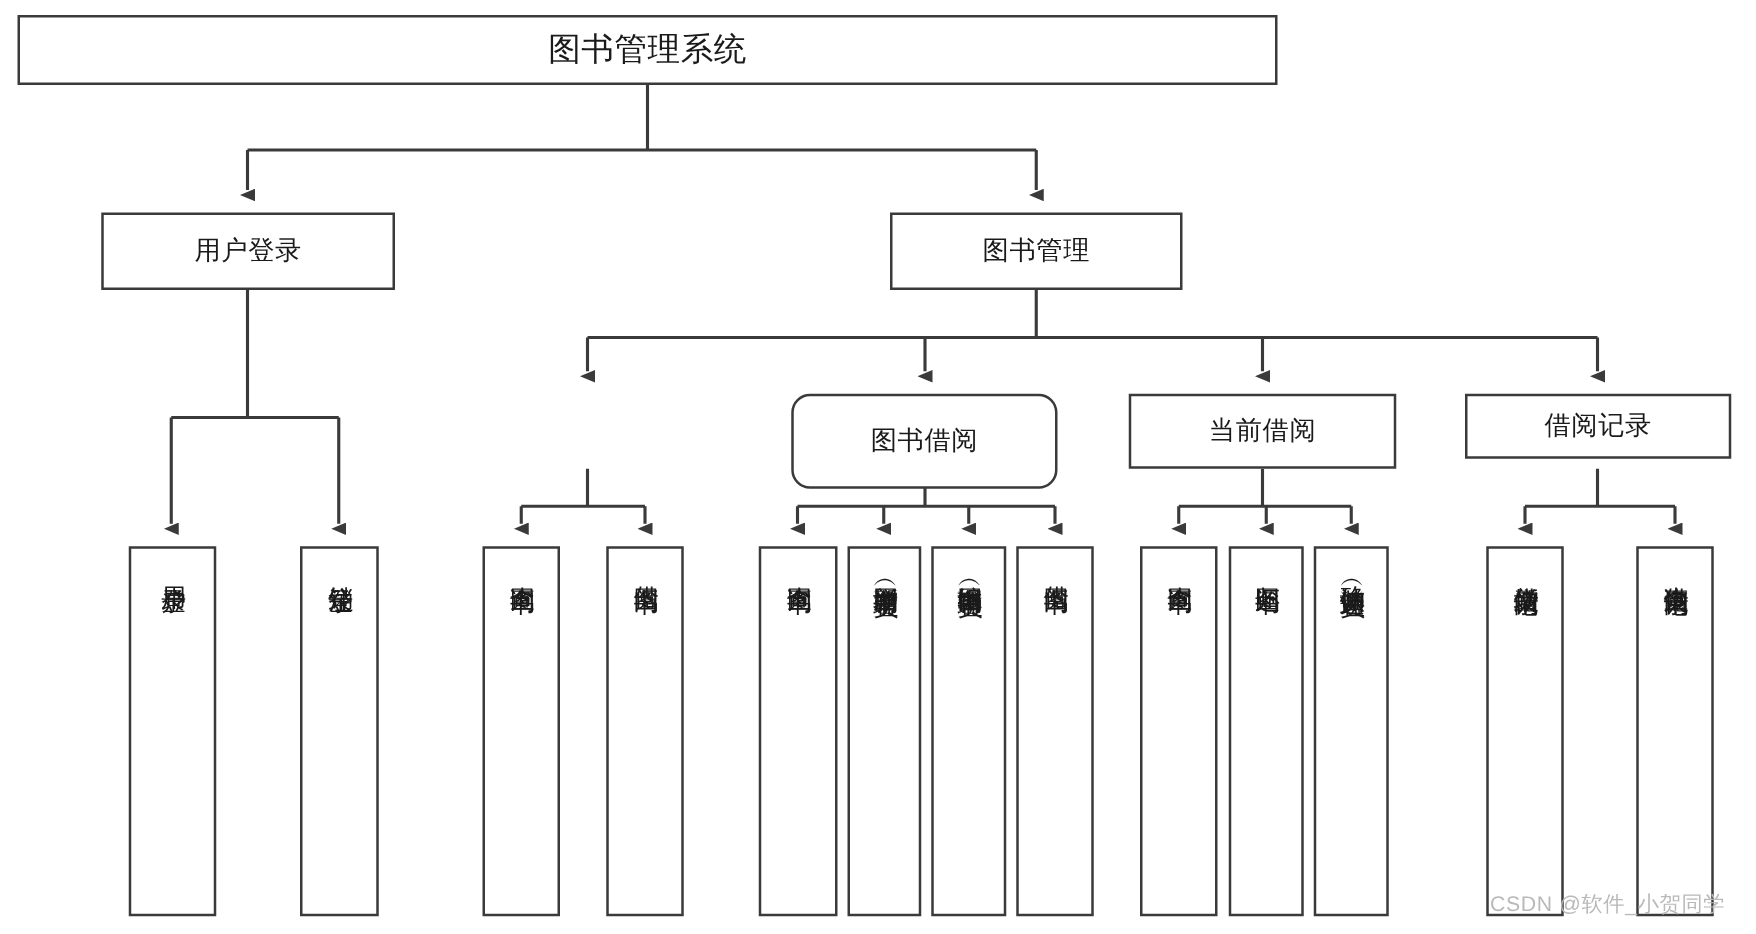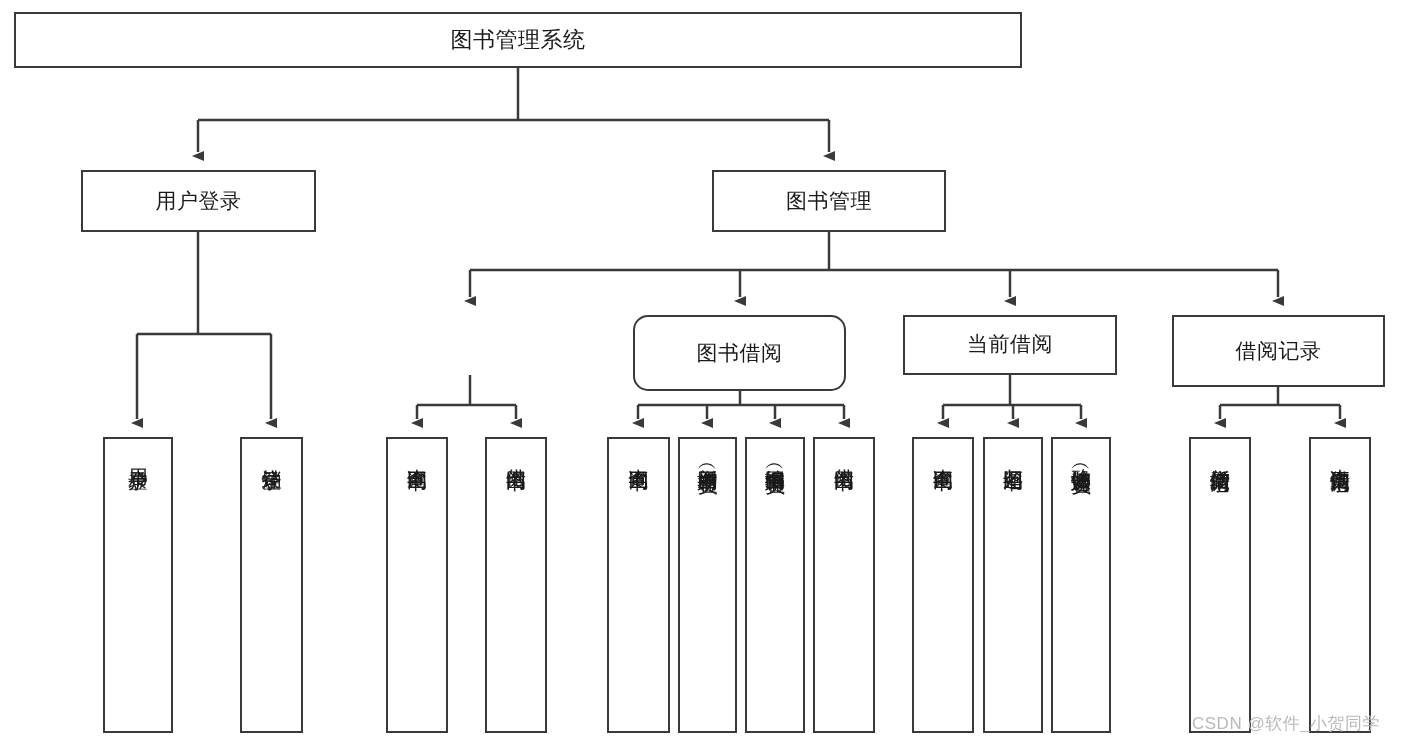--- a/index.html
+++ b/index.html
@@ -38,21 +38,21 @@
   .node-label {
     display: block;
     text-align: center;
     line-height: 1.22;
     letter-spacing: 0.5px;
   }
   .node.horizontal .node-label {
     font-size: 21px;
   }
   .node.root .node-label {
-    font-size: 22px;
+    font-size: 26px;
   }
   .node.vertical {
     align-items: flex-start;
     justify-content: center;
     padding-top: 14px;
   }
   .node.vertical .node-label {
     writing-mode: vertical-rl;
     text-orientation: upright;
     font-size: 20px;
@@ -134,21 +134,21 @@
   <div class="node horizontal" id="node-l2-1" style="left: 712px; top: 170px; width: 234px; height: 62px;">
     <span class="node-label">图书管理</span>
   </div>
 
   <div class="node horizontal" id="node-l3-1" style="left: 633px; top: 315px; width: 213px; height: 76px; border-radius: 15px;">
     <span class="node-label">图书借阅</span>
   </div>
   <div class="node horizontal" id="node-l3-2" style="left: 903px; top: 315px; width: 214px; height: 60px; font-family: Liberation Serif, serif;">
     <span class="node-label">当前借阅</span>
   </div>
-  <div class="node horizontal" id="node-l3-3" style="left: 1172px; top: 315px; width: 213px; height: 72px;">
+  <div class="node horizontal" id="node-l3-3" style="left: 1172px; top: 315px; width: 213px; height: 52px;">
     <span class="node-label">借阅记录</span>
   </div>
 
   <div class="node vertical" id="node-leaf-0" style="left: 103px; top: 437px; width: 70px; height: 296px;">
     <span class="node-label">用户登录</span>
   </div>
   <div class="node vertical" id="node-leaf-1" style="left: 240px; top: 437px; width: 63px; height: 296px;">
     <span class="node-label">注销登录</span>
   </div>
   <div class="node vertical" id="node-leaf-2" style="left: 386px; top: 437px; width: 62px; height: 296px;">

